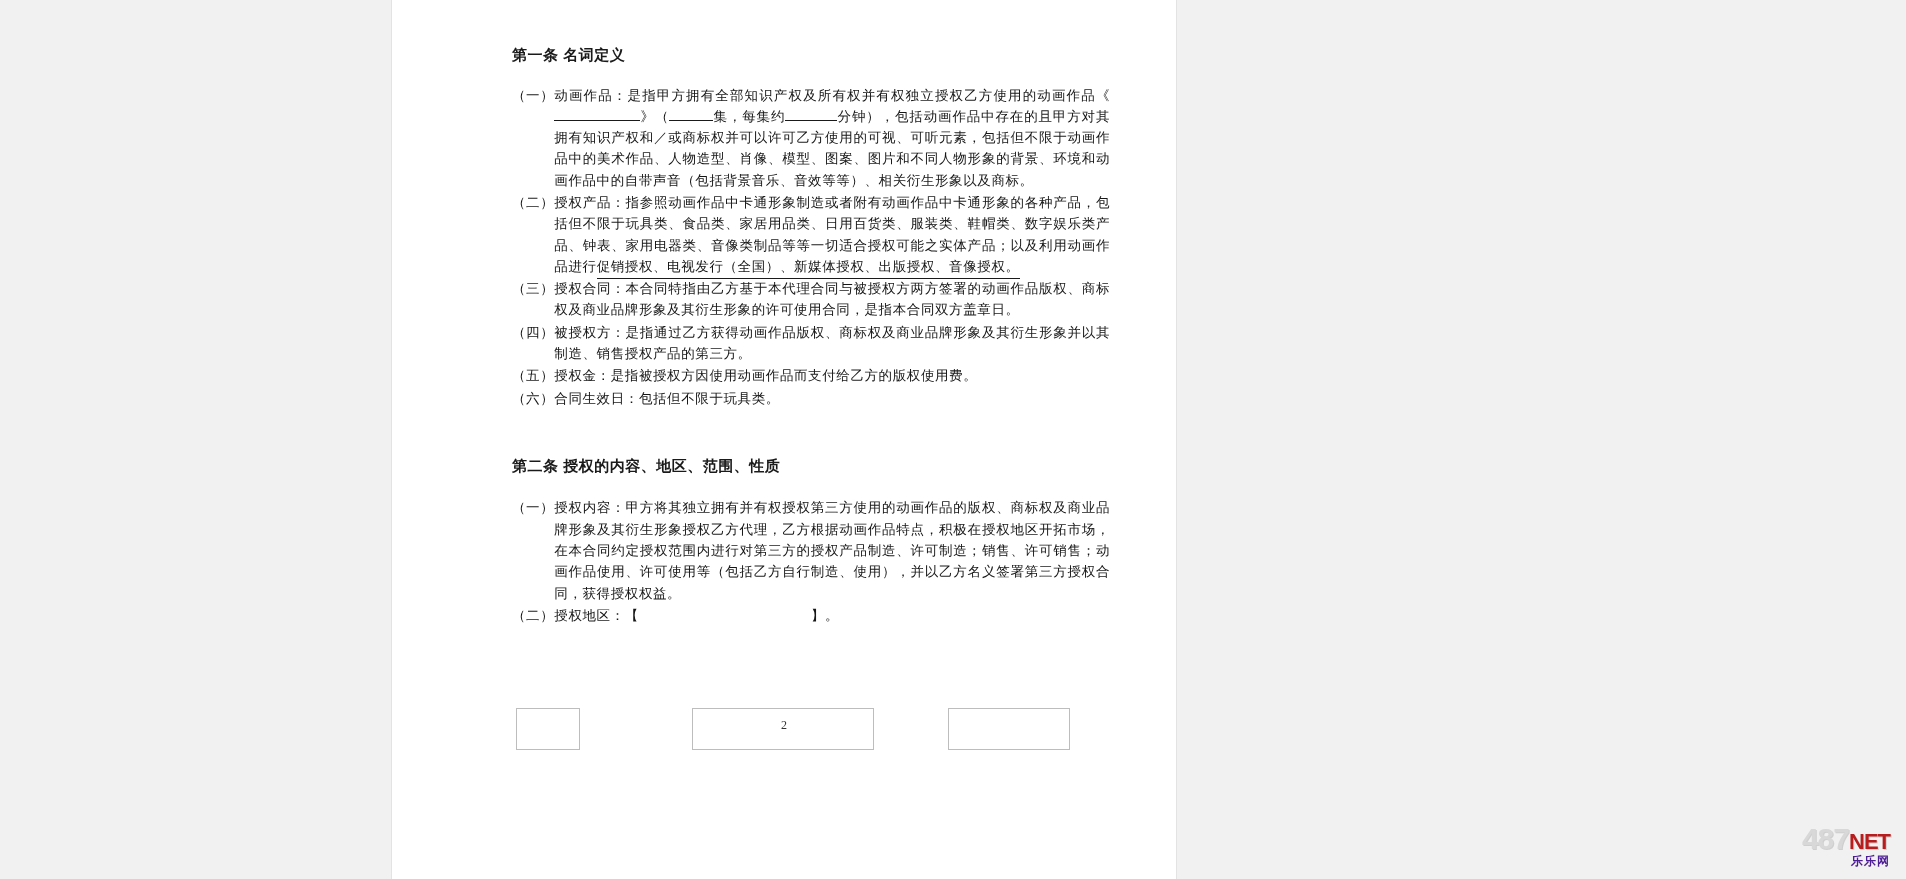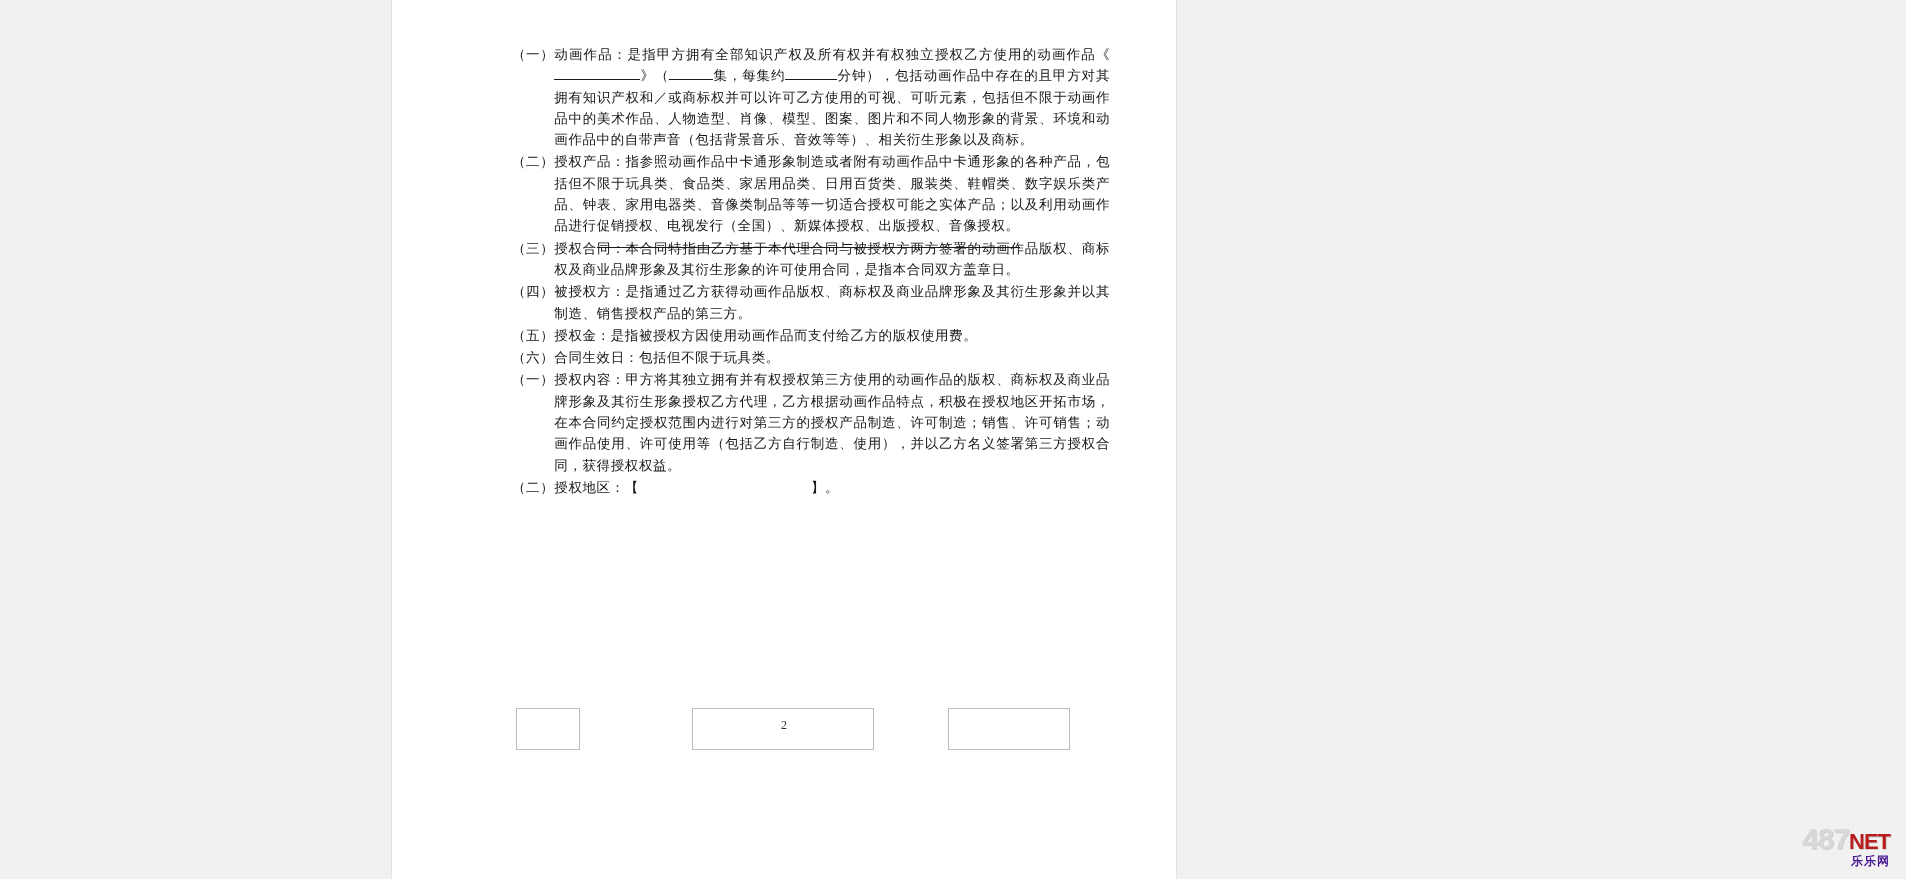--- a/index.html
+++ b/index.html
@@ -58,21 +58,21 @@
     flex: 0 0 auto;
     white-space: nowrap;
   }
   .para .body {
     flex: 1 1 auto;
     text-align: justify;
     text-justify: inter-ideograph;
   }
   .u-line {
     border-bottom: 1px solid #1a1a1a;
-    padding-bottom: 14px;
+    padding-bottom: 4px;
   }
   .blank {
     display: inline-block;
     border-bottom: 1px solid #1a1a1a;
   }
   .blank.w1 { width: 86px; }
   .blank.w2 { width: 44px; }
   .blank.w3 { width: 52px; }
   .brk {
     display: inline-block;
@@ -149,20 +149,21 @@
 <body>
 
 <div class="viewer">
 
   <div class="scroll-left"></div>
   <div class="scroll-right"></div>
 
   <div class="page">
     <div class="page-inner">
 
+      <h2 class="doc-h">第一条  名词定义</h2>
 
       <div class="para">
         <span class="marker">（一）</span>
         <span class="body"><span>动画作品：是指甲方拥有全部知识产权及所有权并有权独立授权乙方使用的动画作品《</span><span class="blank w1"></span><span>》（</span><span class="blank w2"></span><span>集，每集约</span><span class="blank w3"></span><span>分钟），包括动画作品中存在的且甲方对其拥有知识产权和／或商标权并可以许可乙方使用的可视、可听元素，包括但不限于动画作品中的美术作品、人物造型、肖像、模型、图案、图片和不同人物形象的背景、环境和动画作品中的自带声音（包括背景音乐、音效等等）、相关衍生形象以及商标。</span></span>
       </div>
 
       <div class="para">
         <span class="marker">（二）</span>
         <span class="body"><span>授权产品：指参照动画作品中卡通形象制造或者附有动画作品中卡通形象的各种产品，包括但不限于玩具类、食品类、家居用品类、日用百货类、服装类、鞋帽类、数字娱乐类产品、钟表、家用电器类、音像类制品等等一切适合授权可能之实体产品；以及利用动画作品进行</span><span class="u-line">促销授权、电视发行（全国）、新媒体授权、出版授权、音像授权。</span></span>
       </div>
@@ -180,20 +181,21 @@
       <div class="para">
         <span class="marker">（五）</span>
         <span class="body">授权金：是指被授权方因使用动画作品而支付给乙方的版权使用费。</span>
       </div>
 
       <div class="para">
         <span class="marker">（六）</span>
         <span class="body">合同生效日：包括但不限于玩具类。</span>
       </div>
 
+      <h2 class="doc-h second">第二条  授权的内容、地区、范围、性质</h2>
 
       <div class="para">
         <span class="marker">（一）</span>
         <span class="body">授权内容：甲方将其独立拥有并有权授权第三方使用的动画作品的版权、商标权及商业品牌形象及其衍生形象授权乙方代理，乙方根据动画作品特点，积极在授权地区开拓市场，在本合同约定授权范围内进行对第三方的授权产品制造、许可制造；销售、许可销售；动画作品使用、许可使用等（包括乙方自行制造、使用），并以乙方名义签署第三方授权合同，获得授权权益。</span>
       </div>
 
       <div class="para">
         <span class="marker">（二）</span>
         <span class="body"><span>授权地区：【</span><span class="brk"></span><span>】。</span></span>
       </div>

